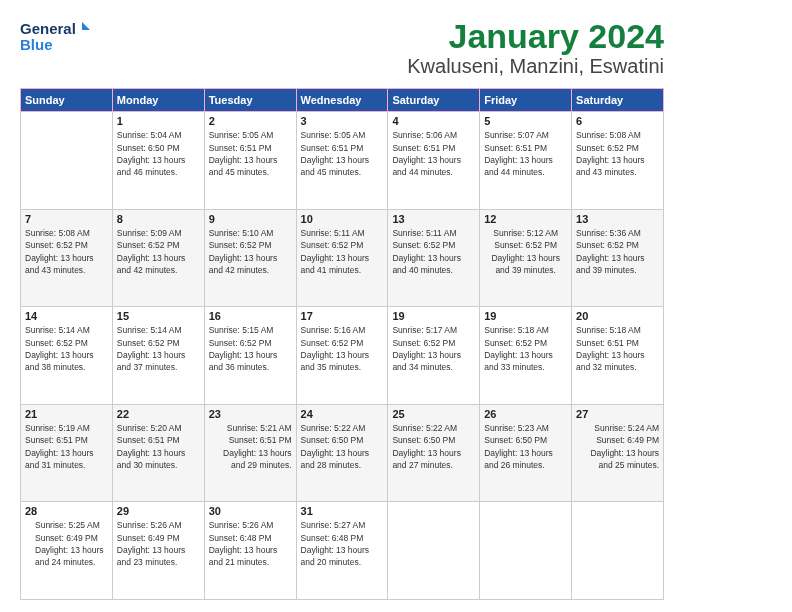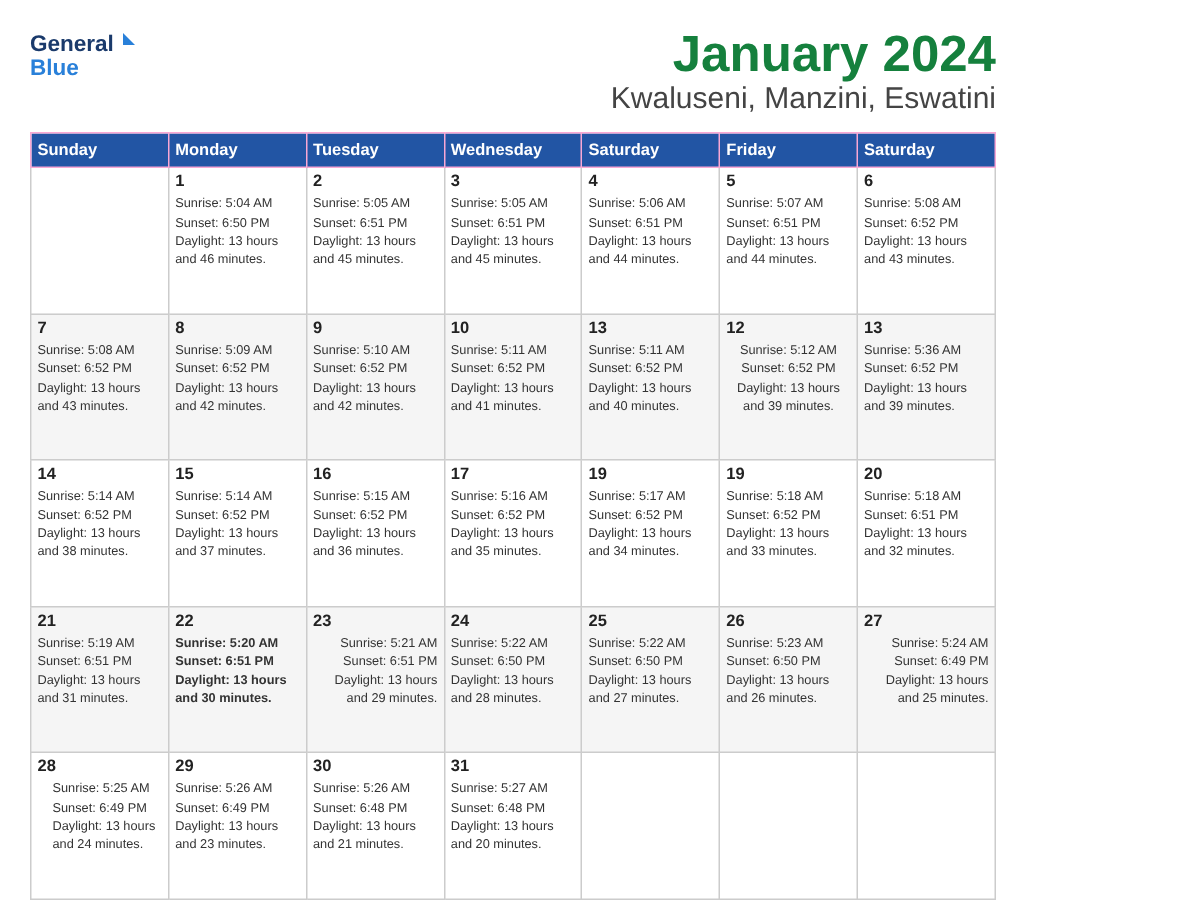--- a/index.html
+++ b/index.html
@@ -265,21 +265,21 @@
         <tr>
           <td>
             <span class="day-num">21</span>
             <div class="day-info" style="white-space: pre-line;">Sunrise: 5:19 AM
 Sunset: 6:51 PM
 Daylight: 13 hours
 and 31 minutes.</div>
           </td>
           <td>
             <span class="day-num">22</span>
-            <div class="day-info" style="white-space: pre-line; font-weight: bold;">Sunrise: 5:20 AM
+            <div class="day-info" style="white-space: pre-line;">Sunrise: 5:20 AM
 Sunset: 6:51 PM
 Daylight: 13 hours
 and 30 minutes.</div>
           </td>
           <td>
             <span class="day-num">23</span>
             <div class="day-info" style="white-space: pre-line; text-align: right;">Sunrise: 5:21 AM
 Sunset: 6:51 PM
 Daylight: 13 hours
 and 29 minutes.</div>

